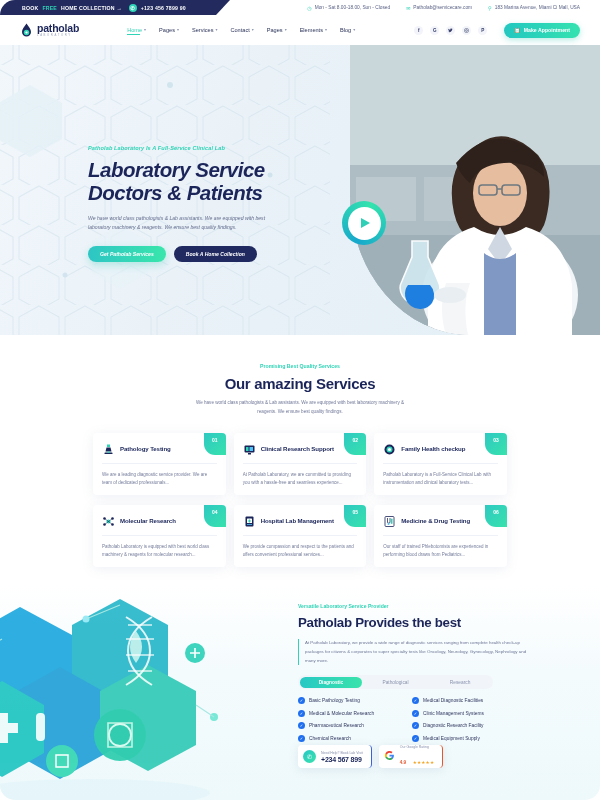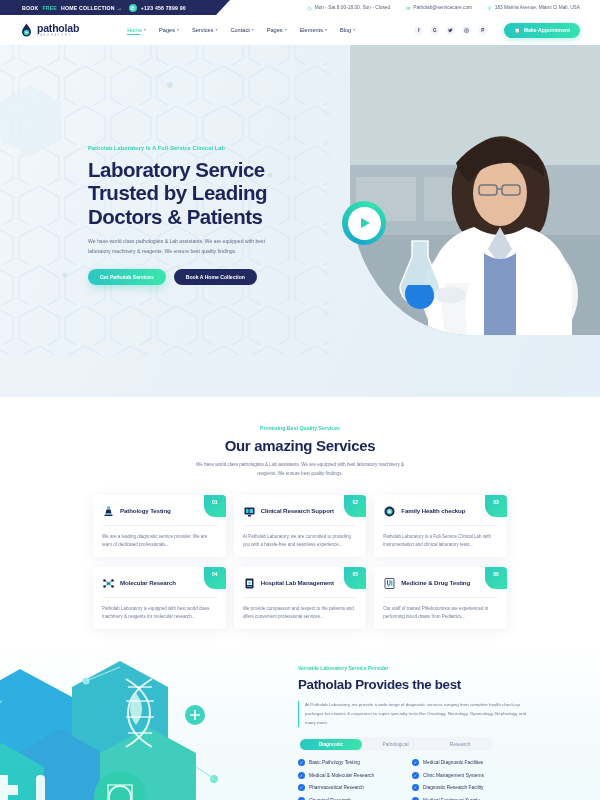--- a/index.html
+++ b/index.html
@@ -2,21 +2,21 @@
 <html><head>
 <meta charset="utf-8">
 <style>
   * { box-sizing: border-box; margin: 0; padding: 0; }
   html, body {
     width: 600px; height: 800px;
     font-family: "Liberation Sans", sans-serif;
     background: #ffffff;
     overflow: hidden;
   }
-  .page { position: relative; width: 600px; height: 800px; overflow: hidden; }
+  .page { position: relative; width: 600px; height: 800px; overflow: hidden; border-radius: 15px; }
 
   
   .topbar { position: relative; height: 15px; background: #ffffff; display: flex; align-items: stretch; }
   .topbar-left {
     position: relative; background: #222a5e; color: #fff;
     display: flex; align-items: center; gap: 4px;
     padding: 0 30px 0 22px; font-size: 5.2px; font-weight: bold; letter-spacing: .2px;
   }
   .topbar-left::after {
     content: ""; position: absolute; right: -14px; top: 0;
@@ -68,22 +68,23 @@
   .appt-btn {
     margin-left: 10px; height: 15px; padding: 0 10px; border-radius: 9px;
     background: linear-gradient(90deg,#23c7c0,#34e2b0);
     color: #fff; font-size: 5.2px; font-weight: bold;
     display: flex; align-items: center; gap: 3px; cursor: pointer;
     box-shadow: 0 2px 6px rgba(45,200,180,.35);
   }
 
   
   .hero {
-    position: relative; height: 352px; overflow: hidden;
+    position: relative; height: 290px; overflow: hidden;
     background: linear-gradient(115deg,#f2f7fb 0%,#eaf2f8 38%,#e3eef6 100%);
+    font-style: italic;
   }
   .hero-hex {
     position: absolute; left: -30px; top: -20px; width: 360px; height: 330px;
     opacity: .55;
   }
   .hero-img-wrap {
     position: absolute; right: 0; top: 0; width: 250px; height: 290px;
     border-bottom-left-radius: 120px 140px;
     overflow: hidden;
   }
@@ -337,21 +338,20 @@
 
     <div class="play-ring"></div>
     <div class="play-inner">
       <div class="play-tri"></div>
     </div>
 
     <div class="hero-content">
       <div class="hero-eyebrow">Patholab Laboratory Is A Full-Service Clinical Lab</div>
       <div class="hero-title">
         <div>Laboratory Service</div>
-        <div>Trusted by Leading</div>
         <div>Doctors &amp; Patients</div>
       </div>
       <div class="hero-desc">We have world class pathologists &amp; Lab assistants. We are equipped with best laboratory machinery &amp; reagents. We ensure best quality findings.</div>
       <div class="hero-btns">
         <div class="btn-primary">Get Patholab Services</div>
         <div class="btn-dark">Book A Home Collection</div>
       </div>
     </div>
   </div>
 

